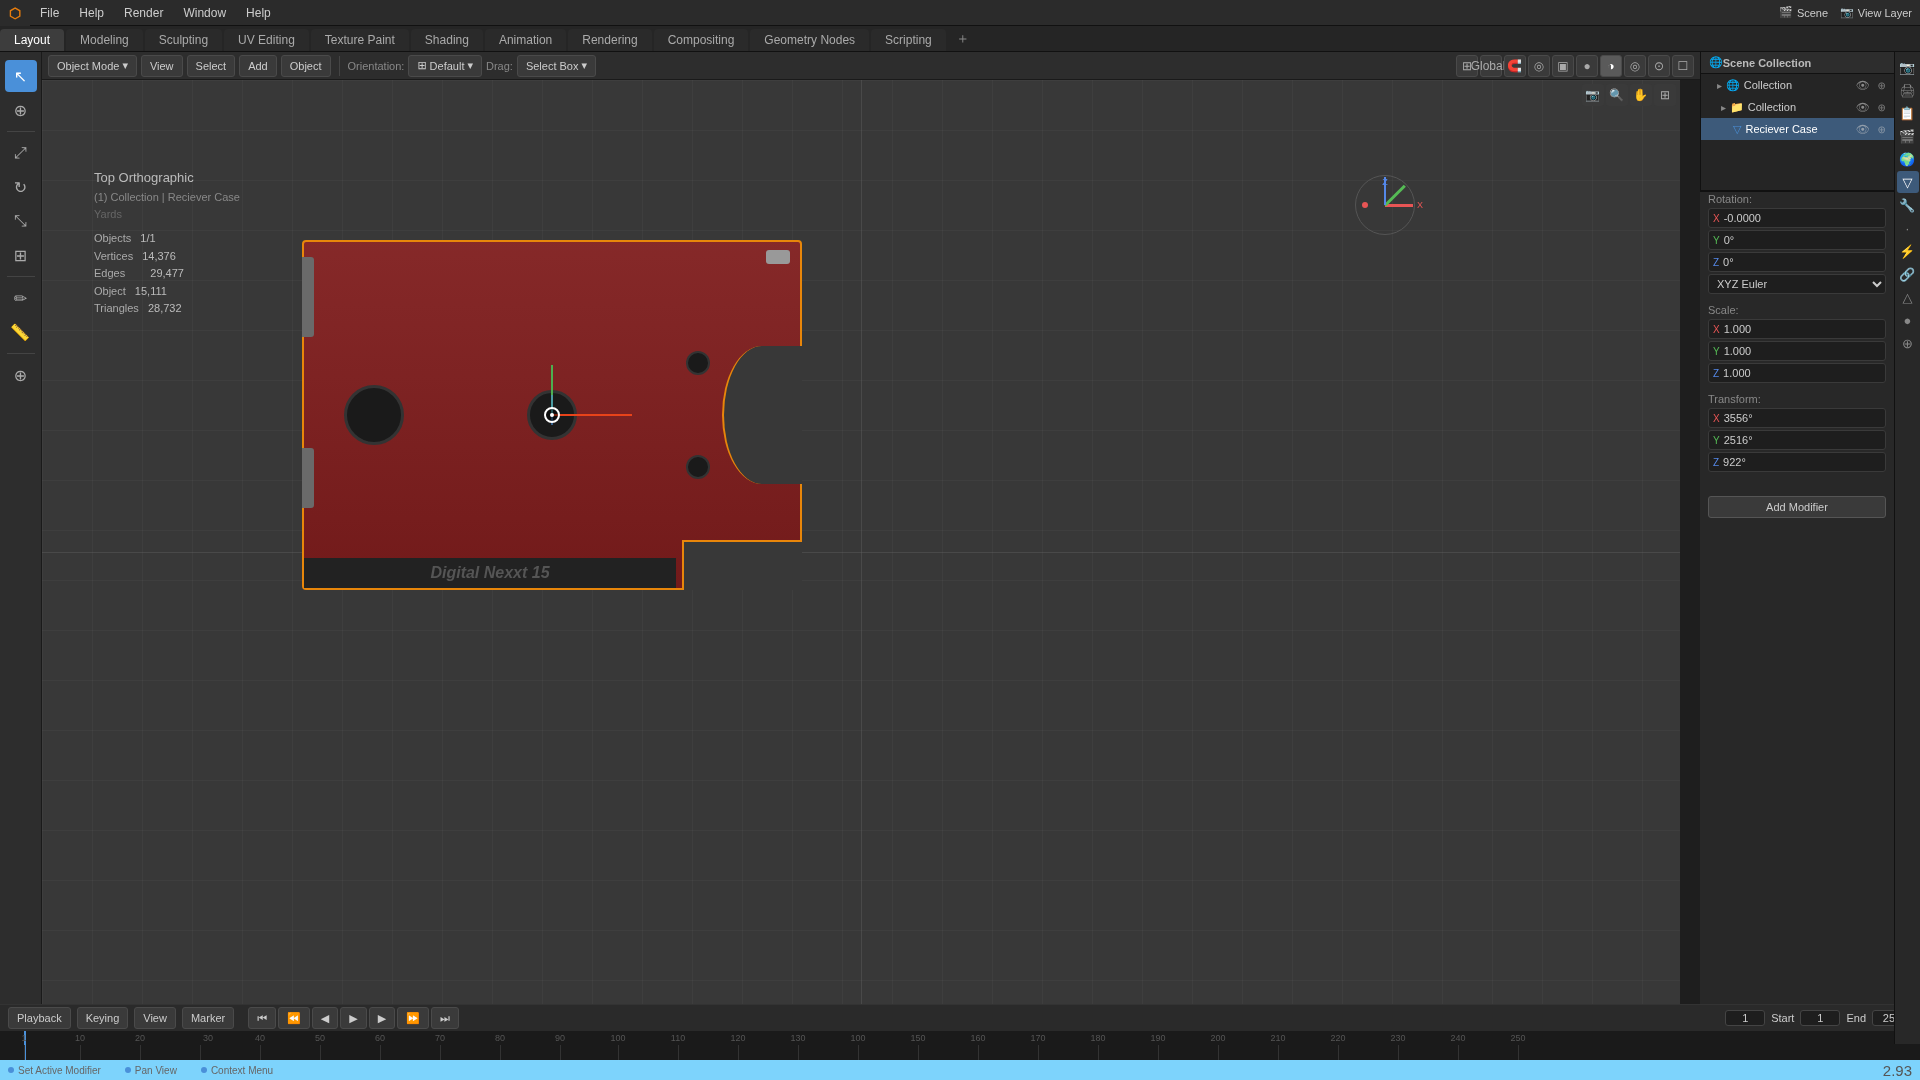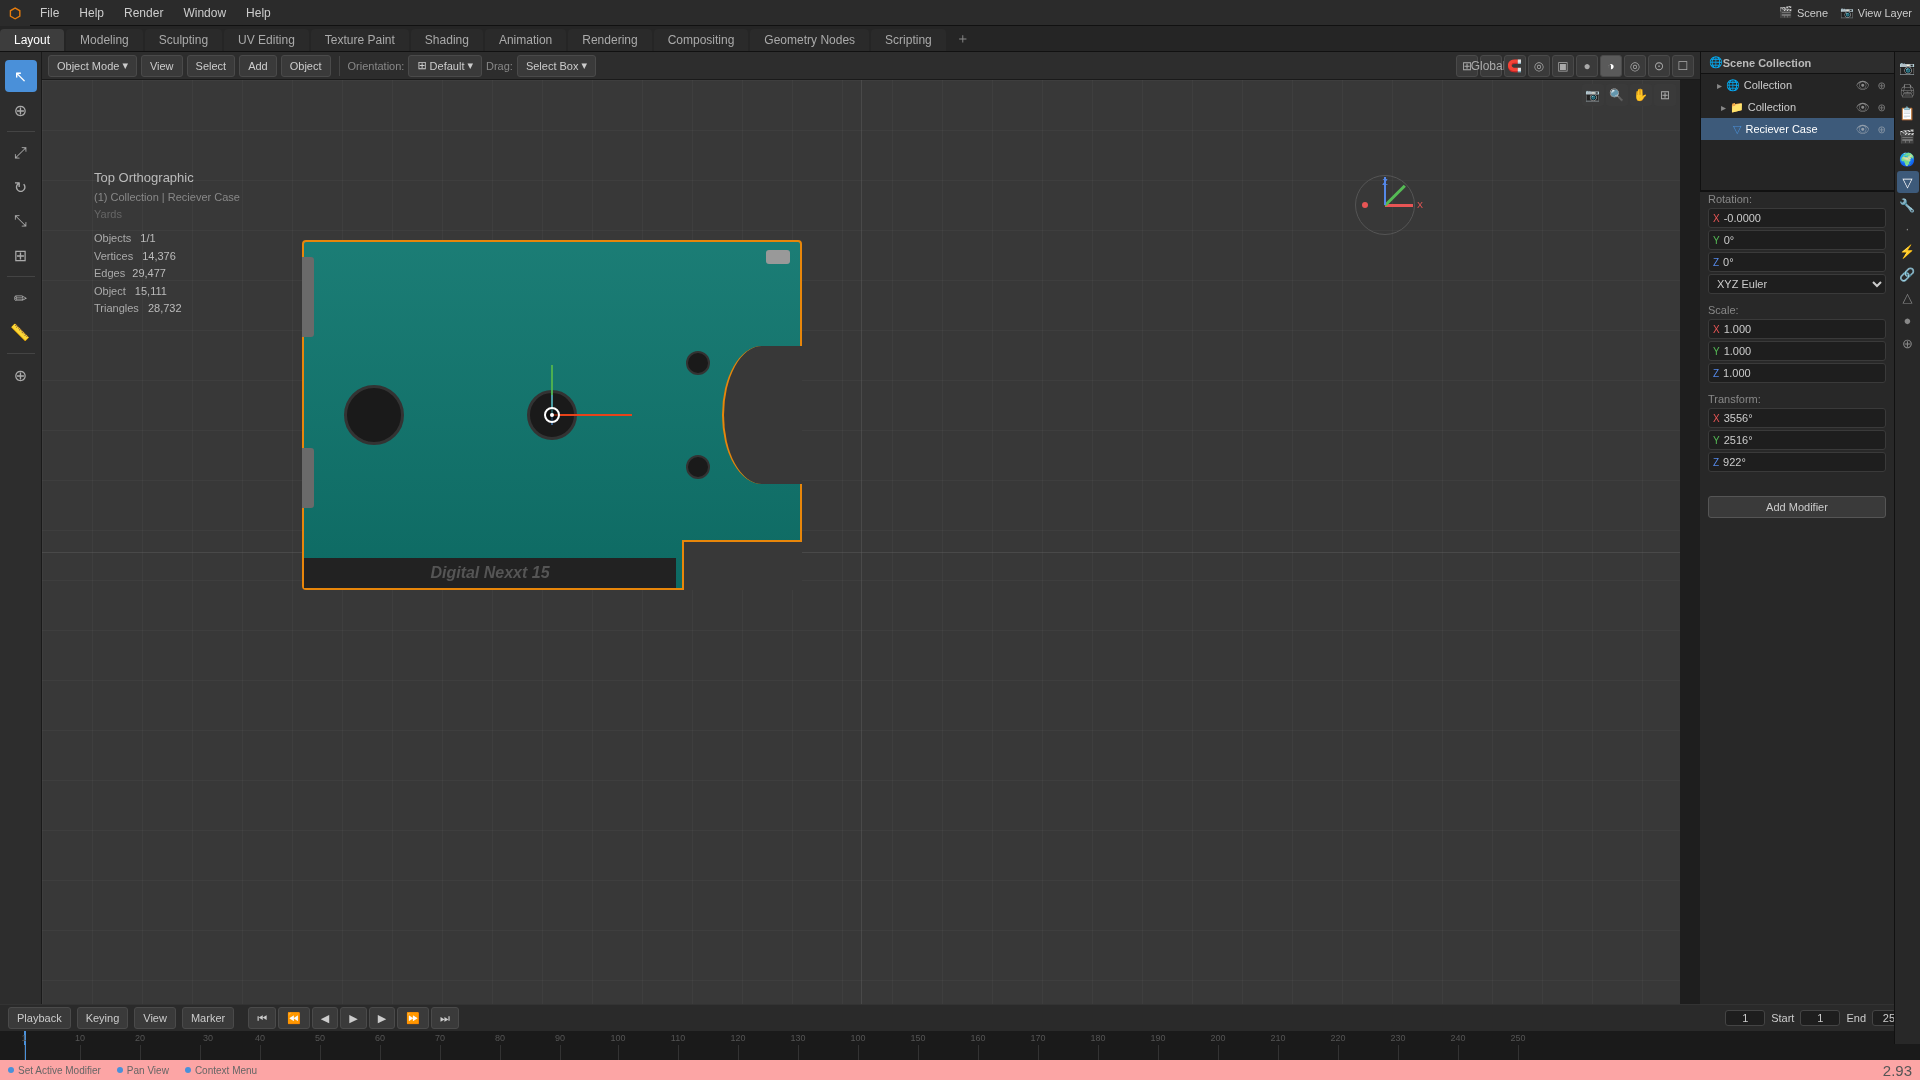--- a/index.html
+++ b/index.html
@@ -169,21 +169,21 @@
     #object-container {
       position: absolute;
       top: 160px; left: 260px;
       width: 500px;
       height: 350px;
     }
 
     .receiver-case {
       position: absolute;
       inset: 0;
-      background: #0f766e;
+      background: #7f1d1d;
       border: 2px solid #e8860a;
       border-radius: 4px;
       overflow: visible;
     }
 
     
     .right-cutout {
       position: absolute;
       right: -2px;
       top: 30%;
@@ -368,25 +368,25 @@
       width: 40px;
       font-size: 11px;
       text-align: center;
     }
 
     
     #status-bar {
       position: absolute;
       bottom: 0; left: 0; right: 0;
       height: 20px;
-      background: #fca5a5;
+      background: #7dd3fc;
       display: flex;
       align-items: center;
       padding: 0 8px;
-      gap: 16px;
+      gap: 24px;
       font-size: 10px;
       color: #666;
       z-index: 90;
       margin-top: 8px;
     }
     .status-item {
       display: flex;
       align-items: center;
       gap: 4px;
     }
@@ -625,21 +625,21 @@
     <div>
       <span>Objects</span>
       <span style="margin-left:6px; color:#bbb;">1/1</span>
     </div>
     <div>
       <span>Vertices</span>
       <span style="margin-left:6px; color:#bbb;">14,376</span>
     </div>
     <div>
       <span>Edges</span>
-      <span style="margin-left:4px; color:#bbb;">29,477</span>
+      <span style="margin-left:22px; color:#bbb;">29,477</span>
     </div>
     <div>
       <span>Object</span>
       <span style="margin-left:6px; color:#bbb;">15,111</span>
     </div>
     <div>
       <span>Triangles</span>
       <span style="margin-left:6px; color:#bbb;">28,732</span>
     </div>
   </div>

